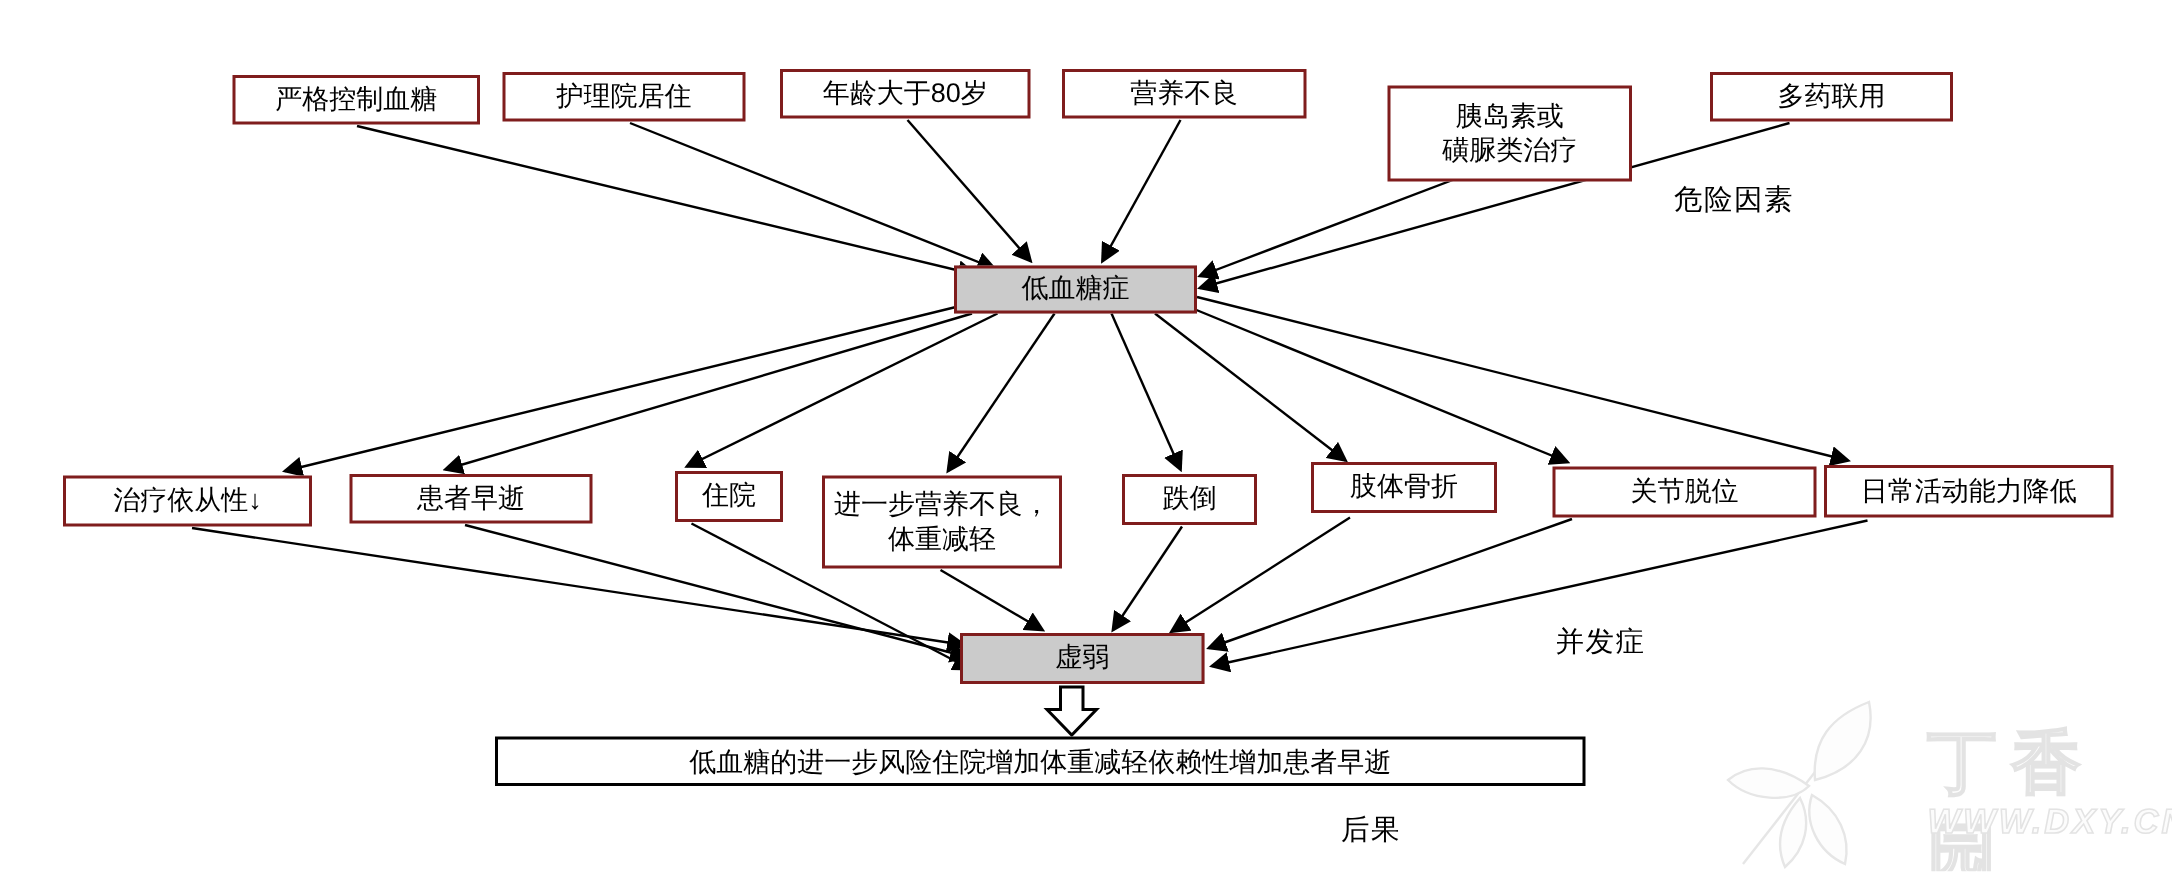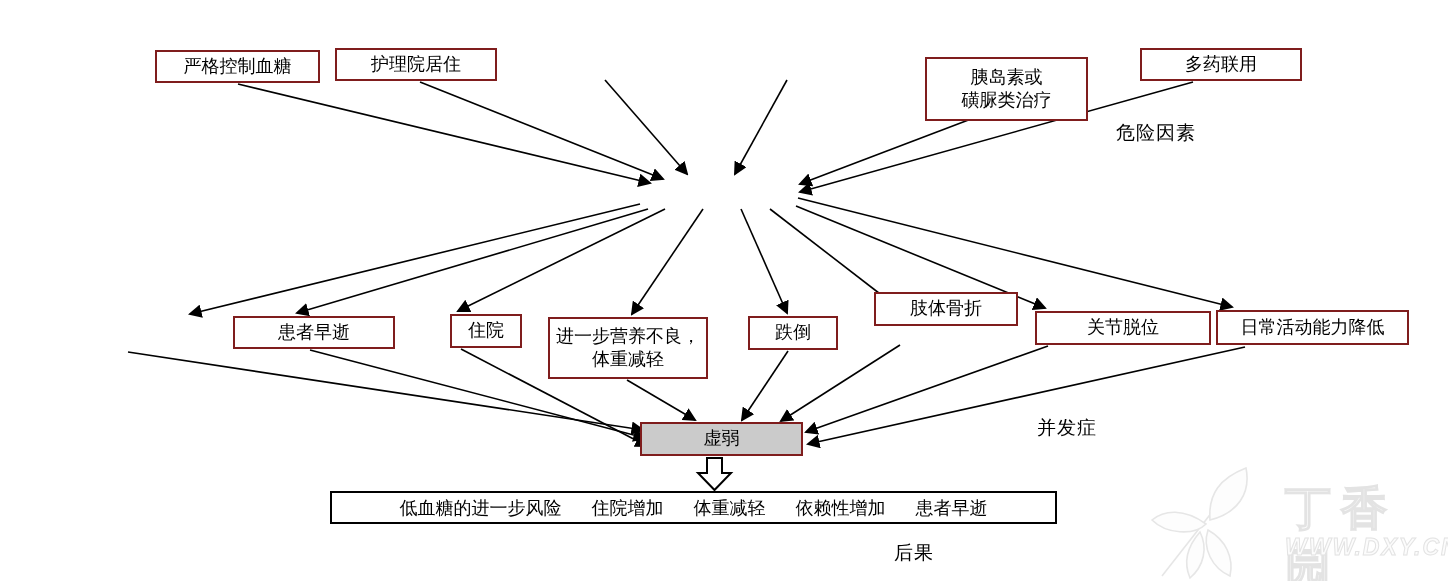--- a/index.html
+++ b/index.html
@@ -13,21 +13,21 @@
     display:flex; align-items:center; justify-content:center;
     background:#fff; border:2px solid #7f1d1d;
     font-size:18px; line-height:1.3; text-align:center; white-space:pre-line;
   }
   .node.gray { background:#cbcbcb; }
   .group-label {
     position:absolute; z-index:2; font-size:19px; letter-spacing:1px;
   }
   .consequence-box {
     position:absolute; z-index:2; box-sizing:border-box;
-    display:flex; align-items:center; justify-content:center; gap:30px;
+    display:flex; align-items:center; justify-content:center; 
     background:#fff; border:2px solid #000; font-size:18px;
   }
   .wm { position:absolute; z-index:0; }
   .wm-brand {
     font-size:46px; font-weight:bold; letter-spacing:10px;
     color:#fdfdfd; -webkit-text-stroke:1.3px #e3e3e3;
   }
   .wm-site {
     font-size:23px; font-weight:bold; font-style:italic; letter-spacing:2px;
     color:#fcfcfc; -webkit-text-stroke:1px #e3e3e3;
@@ -70,33 +70,37 @@
       <line x1="900" y1="345" x2="781" y2="421" marker-end="url(#ah)"></line>
       <line x1="1048" y1="346" x2="806" y2="432" marker-end="url(#ah)"></line>
       <line x1="1245" y1="347" x2="808" y2="444" marker-end="url(#ah)"></line>
     </g>
 
     <polygon points="707,458 722,458 722,473 731,473 714.5,490 698,473 707,473" fill="#fff" stroke="#000" stroke-width="2"></polygon>
   </svg>
 
   <div class="node" style="left:155px; top:50px; width:165px; height:33px">严格控制血糖</div>
   <div class="node" style="left:335px; top:48px; width:162px; height:33px">护理院居住</div>
+  <div class="node" style="left:520px; top:46px; width:167px; height:33px">年龄大于80岁</div>
+  <div class="node" style="left:708px; top:46px; width:163px; height:33px">营养不良</div>
   <div class="node" style="left:925px; top:57px; width:163px; height:64px">胰岛素或
 磺脲类治疗</div>
   <div class="node" style="left:1140px; top:48px; width:162px; height:33px">多药联用</div>
 
   <div class="group-label" style="left:1116px; top:120px">危险因素</div>
 
+  <div class="node gray" style="left:636px; top:177px; width:162px; height:32px">低血糖症</div>
 
+  <div class="node" style="left:42px; top:317px; width:166px; height:34px">治疗依从性↓</div>
   <div class="node" style="left:233px; top:316px; width:162px; height:33px">患者早逝</div>
   <div class="node" style="left:450px; top:314px; width:72px; height:34px">住院</div>
   <div class="node" style="left:548px; top:317px; width:160px; height:62px">进一步营养不良，
 体重减轻</div>
   <div class="node" style="left:748px; top:316px; width:90px; height:34px">跌倒</div>
-  <div class="node" style="left:874px; top:292px; width:144px; height:34px">肢体骨折</div>
+  <div class="node" style="left:874px; top:308px; width:124px; height:34px">肢体骨折</div>
   <div class="node" style="left:1035px; top:311px; width:176px; height:34px">关节脱位</div>
   <div class="node" style="left:1216px; top:310px; width:193px; height:35px">日常活动能力降低</div>
 
   <div class="group-label" style="left:1037px; top:415px">并发症</div>
 
   <div class="node gray" style="left:640px; top:422px; width:163px; height:34px">虚弱</div>
 
   <div class="consequence-box" style="left:330px; top:491px; width:727px; height:33px">
     <span>低血糖的进一步风险</span>
     <span>住院增加</span>

